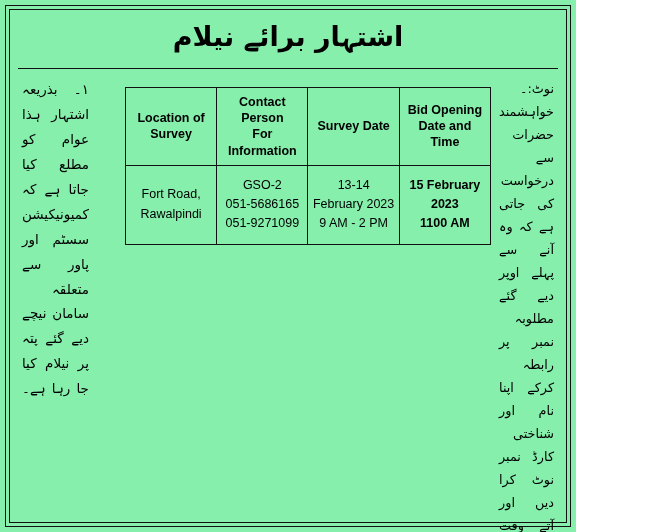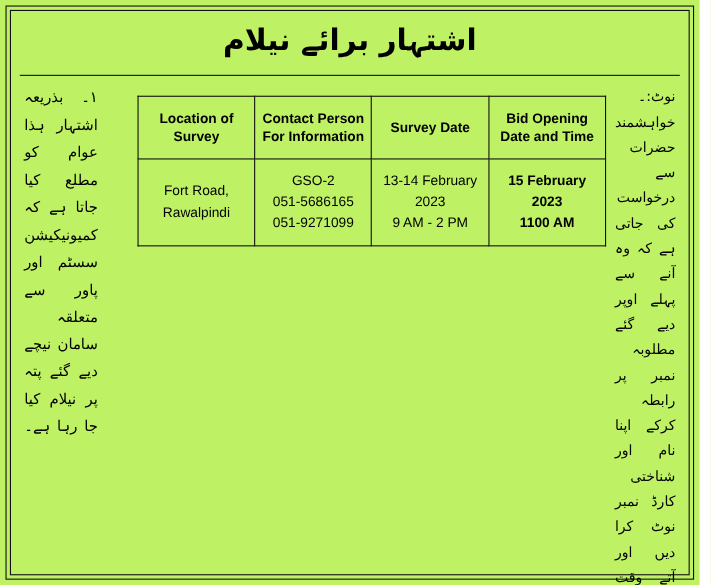--- a/index.html
+++ b/index.html
@@ -4,23 +4,23 @@
 <style>
   html, body {
     margin: 0;
     padding: 0;
     background: #ffffff;
   }
   body {
     font-family: "Liberation Sans", sans-serif;
   }
   .page {
-    width: 636px;
+    width: 576px;
     height: 532px;
-    background: #bef264;
+    background: #86efac;
     position: relative;
     overflow: hidden;
     box-sizing: border-box;
     text-decoration: underline;
   }
   .outer-frame {
     position: absolute;
     left: 5px;
     top: 5px;
     right: 5px;

